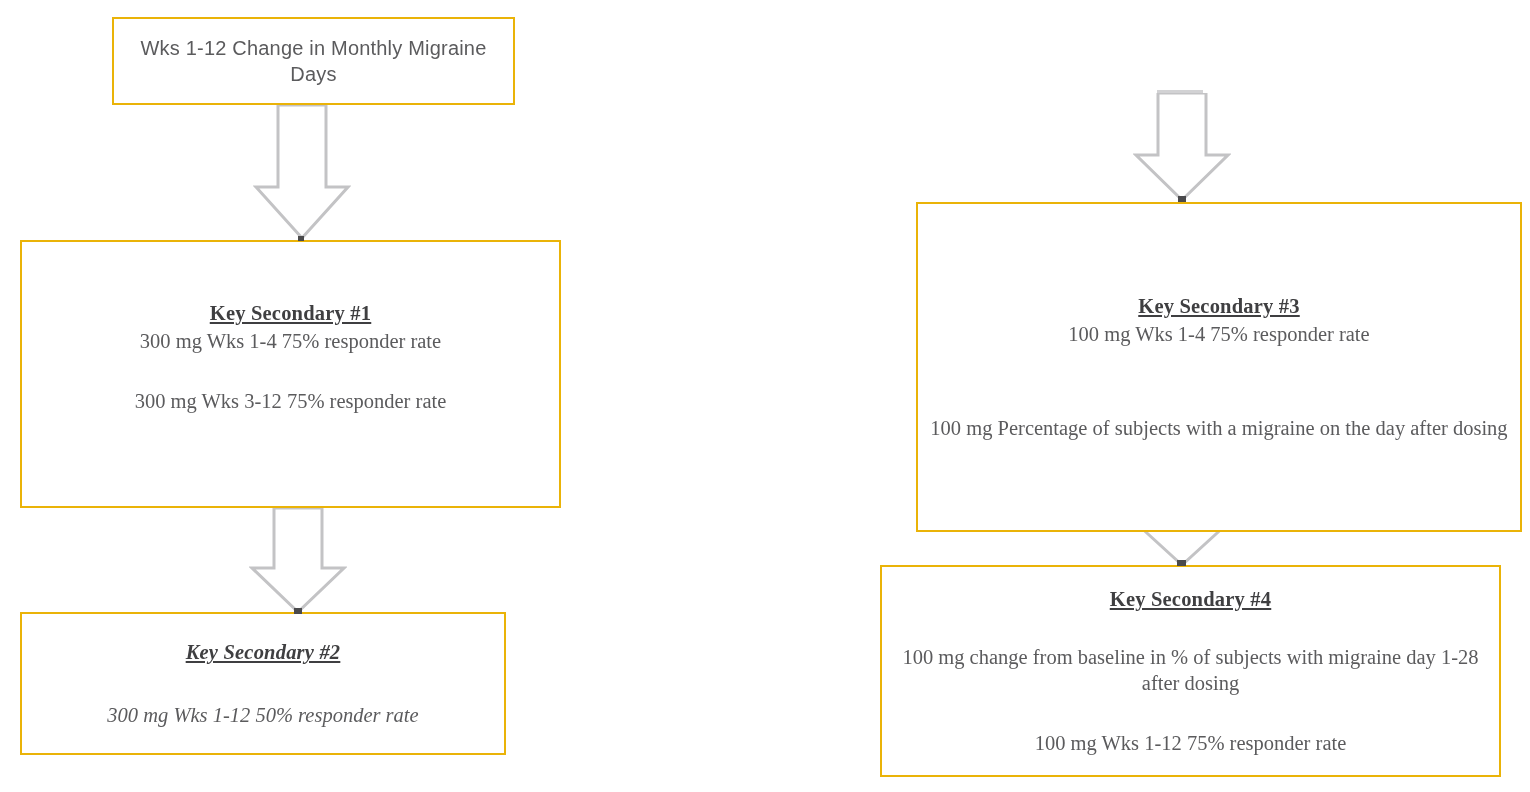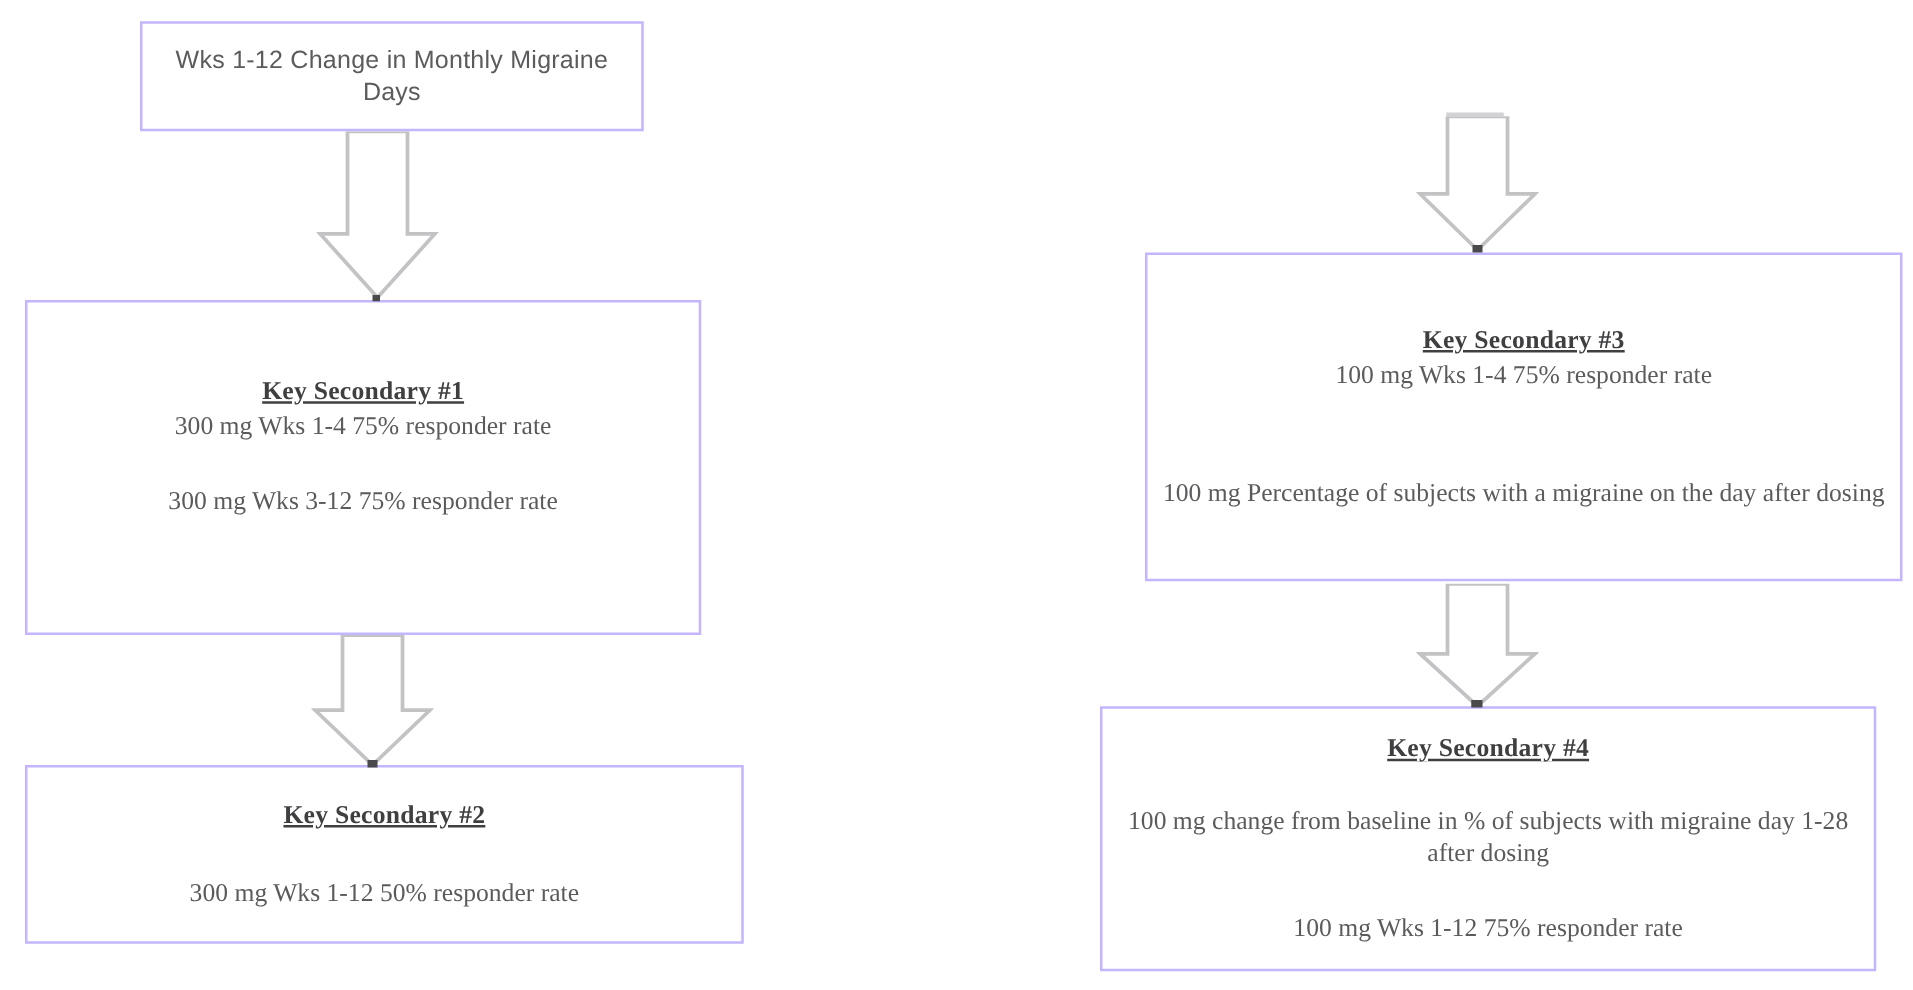--- a/index.html
+++ b/index.html
@@ -17,21 +17,21 @@
     width: 1530px;
     height: 792px;
     background: #ffffff;
     overflow: hidden;
   }
 
   
   .node {
     position: absolute;
     box-sizing: border-box;
-    border: 2px solid #c4b5fd;
+    border: 2px solid #eab308;
     background: #ffffff;
     display: flex;
     flex-direction: column;
     align-items: center;
     justify-content: center;
     text-align: center;
     z-index: 3;
   }
   .node .line {
     display: block;
@@ -115,36 +115,36 @@
     <div class="gap-l"></div>
   </div>
 
   <div class="arrow" style="left:249px; top:508px; width:98px; height:106px;">
     <svg viewBox="0 0 98 106" preserveAspectRatio="none">
       <polygon points="25,0 73,0 73,60 95,60 49,104 3,60 25,60"></polygon>
     </svg>
   </div>
   <div class="tip-dot" style="left:294px; top:608px; width:8px; height:6px;"></div>
 
-  <div class="node node-key" style="left:20px; top:612px; width:575px; height:143px;">
+  <div class="node node-key" style="left:20px; top:612px; width:486px; height:143px;font-style:italic;">
     <span class="line heading">Key Secondary #2</span>
     <div class="gap-l"></div>
     <span class="line body">300 mg Wks 1-12 50% responder rate</span>
   </div>
 
   <div class="stub-line" style="left:1157px; top:90px; width:46px; height:3px;"></div>
 
   <div class="arrow" style="left:1133px; top:93px; width:98px; height:109px;">
     <svg viewBox="0 0 98 109" preserveAspectRatio="none">
       <polygon points="25,0 73,0 73,62 95,62 49,107 3,62 25,62"></polygon>
     </svg>
   </div>
   <div class="tip-dot" style="left:1178px; top:196px; width:8px; height:6px;"></div>
 
-  <div class="node node-key" style="left:916px; top:202px; width:606px; height:263px;">
+  <div class="node node-key" style="left:916px; top:202px; width:606px; height:330px;">
     <span class="line heading">Key Secondary #3</span>
     <span class="line body">100 mg Wks 1-4 75% responder rate</span>
     <div class="gap-l"></div>
     <div class="gap-l"></div>
     <span class="line body">100 mg Percentage of subjects with a migraine on the day after dosing</span>
   </div>
 
   <div class="arrow" style="left:1133px; top:467px; width:98px; height:100px;">
     <svg viewBox="0 0 98 100" preserveAspectRatio="none">
       <polygon points="25,0 73,0 73,56 95,56 49,98 3,56 25,56"></polygon>

